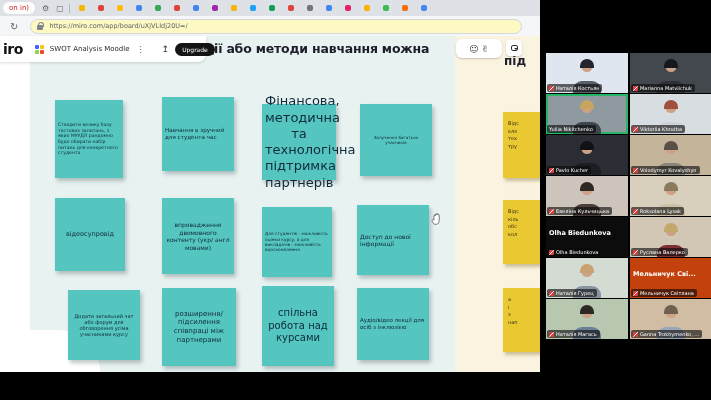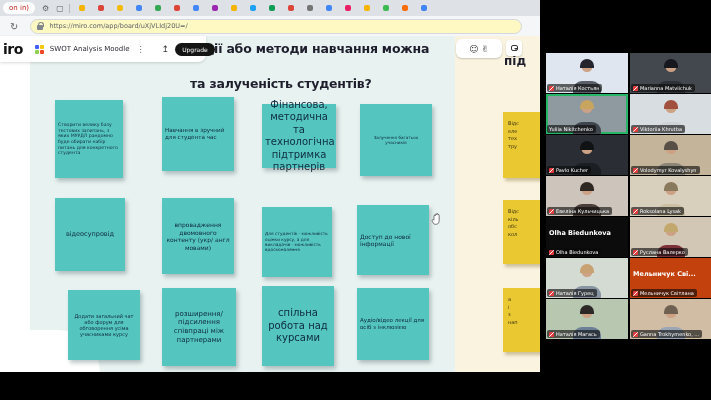--- a/index.html
+++ b/index.html
@@ -120,32 +120,31 @@
         <span id="urltext">https://miro.com/app/board/uXjVLIdj20U=/</span>
       </div>
     </div>
 
     <div id="boardwrap">
       <div id="mint"></div>
       <div id="mintcurve"></div>
       <div id="cream"></div>
 
       <div class="titleline" style="left:205px; top:5px;">ції або методи навчання можна</div>
-      <div class="titleline" style="left:190px; top:40px;">та залученість студентів?</div>
 
       <div id="fragRight">під</div>
 
       <div id="stickyLayer">
           <div class="sticky" style="left: 55px; top: 64px; width: 68px; height: 78px; font-size: 4.6px;">
             <div class="stxt" style="text-align: left;">Створити велику базу тестових запитань, з яких МУУДЛ рандомно буде обирати набір питань для конкретного студента</div>
           </div>
           <div class="sticky" style="left: 162px; top: 61px; width: 72px; height: 74px; font-size: 5.6px;">
             <div class="stxt" style="text-align: left;">Навчання в зручний для студента час</div>
           </div>
-          <div class="sticky" style="left: 262px; top: 68px; width: 74px; height: 64px; font-size: 10px;">
+          <div class="sticky" style="left: 262px; top: 68px; width: 74px; height: 76px; font-size: 13px;">
             <div class="stxt" style="text-align: center;">Фінансова, методична та технологічна підтримка партнерів</div>
           </div>
           <div class="sticky" style="left: 360px; top: 68px; width: 72px; height: 72px; font-size: 4.2px;">
             <div class="stxt" style="text-align: center;">Залучення багатьох учасників</div>
           </div>
           <div class="sticky" style="left: 55px; top: 162px; width: 70px; height: 73px; font-size: 6.5px;">
             <div class="stxt" style="text-align: center;">відеосупровід</div>
           </div>
           <div class="sticky" style="left: 162px; top: 162px; width: 72px; height: 76px; font-size: 6px;">
             <div class="stxt" style="text-align: center;">впровадження двомовного контенту (укр/ англ мовами)</div>

